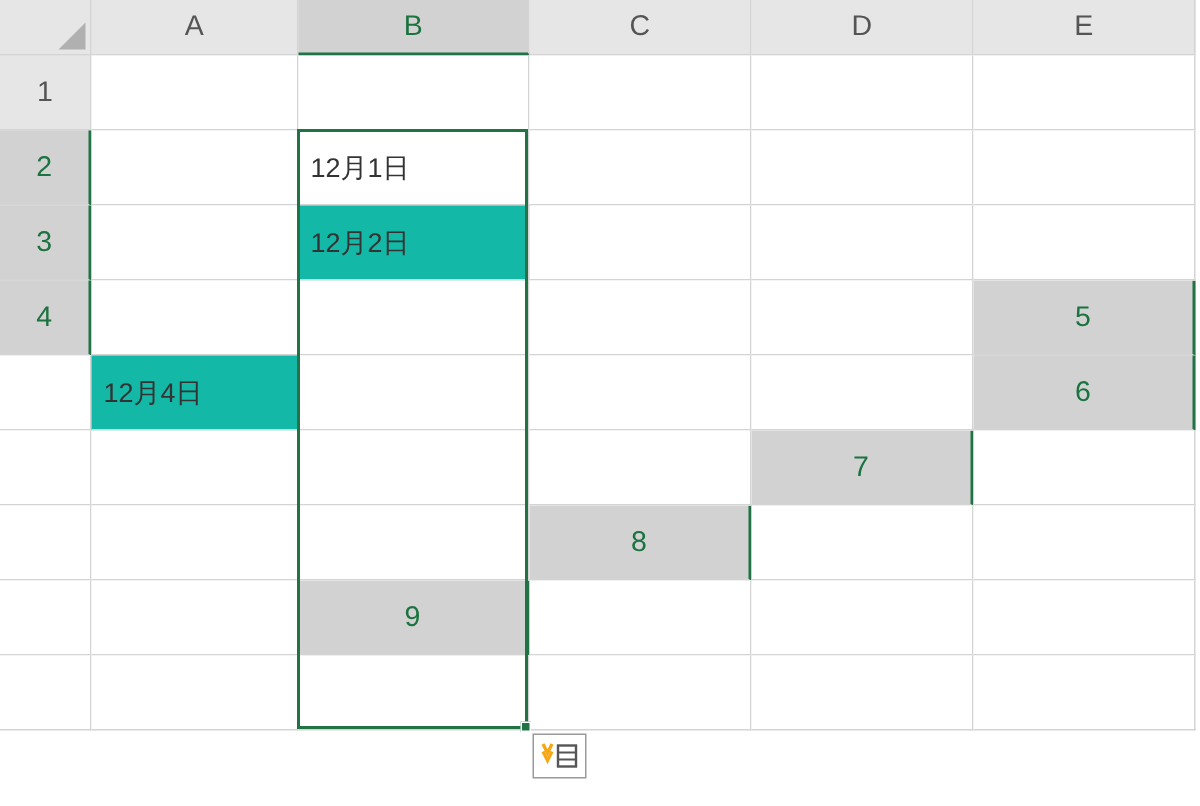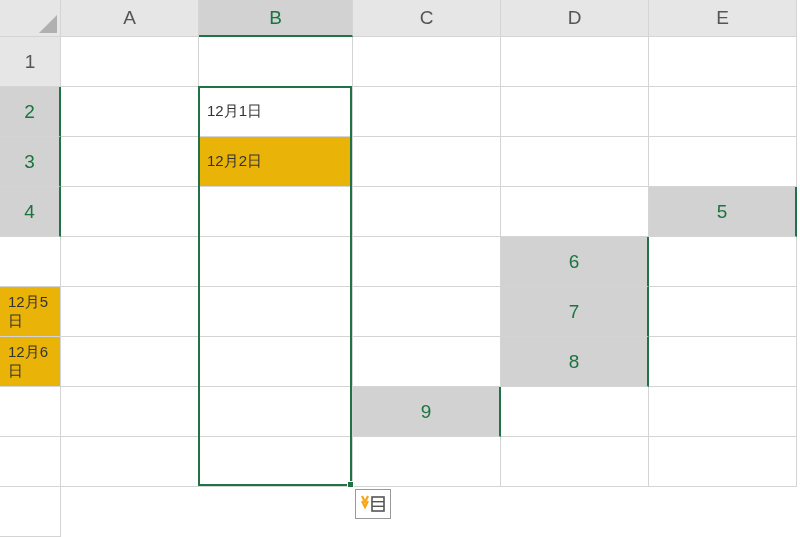--- a/index.html
+++ b/index.html
@@ -64,41 +64,41 @@
     }
     .rcell.active {
       background: #d2d2d2;
       color: #1b7340;
       border-right: 2px solid #217346;
     }
     .cell {
       background: #ffffff;
       padding: 0 8px;
       color: #333;
-      font-size: 15px;
+      font-size: 18px;
       position: relative;
     }
     
     .selection {
       position: absolute;
       border: 2px solid #217346;
       pointer-events: none;
       z-index: 5;
     }
     .selection .fillhandle {
       position: absolute;
       right: -4px;
       bottom: -4px;
       width: 7px;
       height: 7px;
       background: #217346;
       border: 1px solid #fff;
     }
     .selcell {
-      background: #eab308;
+      background: #14b8a6;
     }
     .activecell {
       background: #ffffff;
     }
     .autofill-btn {
       position: absolute;
       width: 36px;
       height: 30px;
       border: 1px solid #999;
       background: #fff;
@@ -146,34 +146,33 @@
   <div class="cell"></div>
 
   <div class="rcell active">4</div>
   <div class="cell"></div>
   <div class="cell"></div>
   <div class="cell"></div>
   <div class="cell"></div>
 
   <div class="rcell active">5</div>
   <div class="cell"></div>
+  <div class="cell selcell">12月4日</div>
   <div class="cell"></div>
   <div class="cell"></div>
   <div class="cell"></div>
 
   <div class="rcell active">6</div>
   <div class="cell"></div>
-  <div class="cell selcell">12月5日</div>
   <div class="cell"></div>
   <div class="cell"></div>
   <div class="cell"></div>
 
   <div class="rcell active">7</div>
   <div class="cell"></div>
-  <div class="cell selcell">12月6日</div>
   <div class="cell"></div>
   <div class="cell"></div>
   <div class="cell"></div>
 
   <div class="rcell active">8</div>
   <div class="cell"></div>
   <div class="cell"></div>
   <div class="cell"></div>
   <div class="cell"></div>
 

